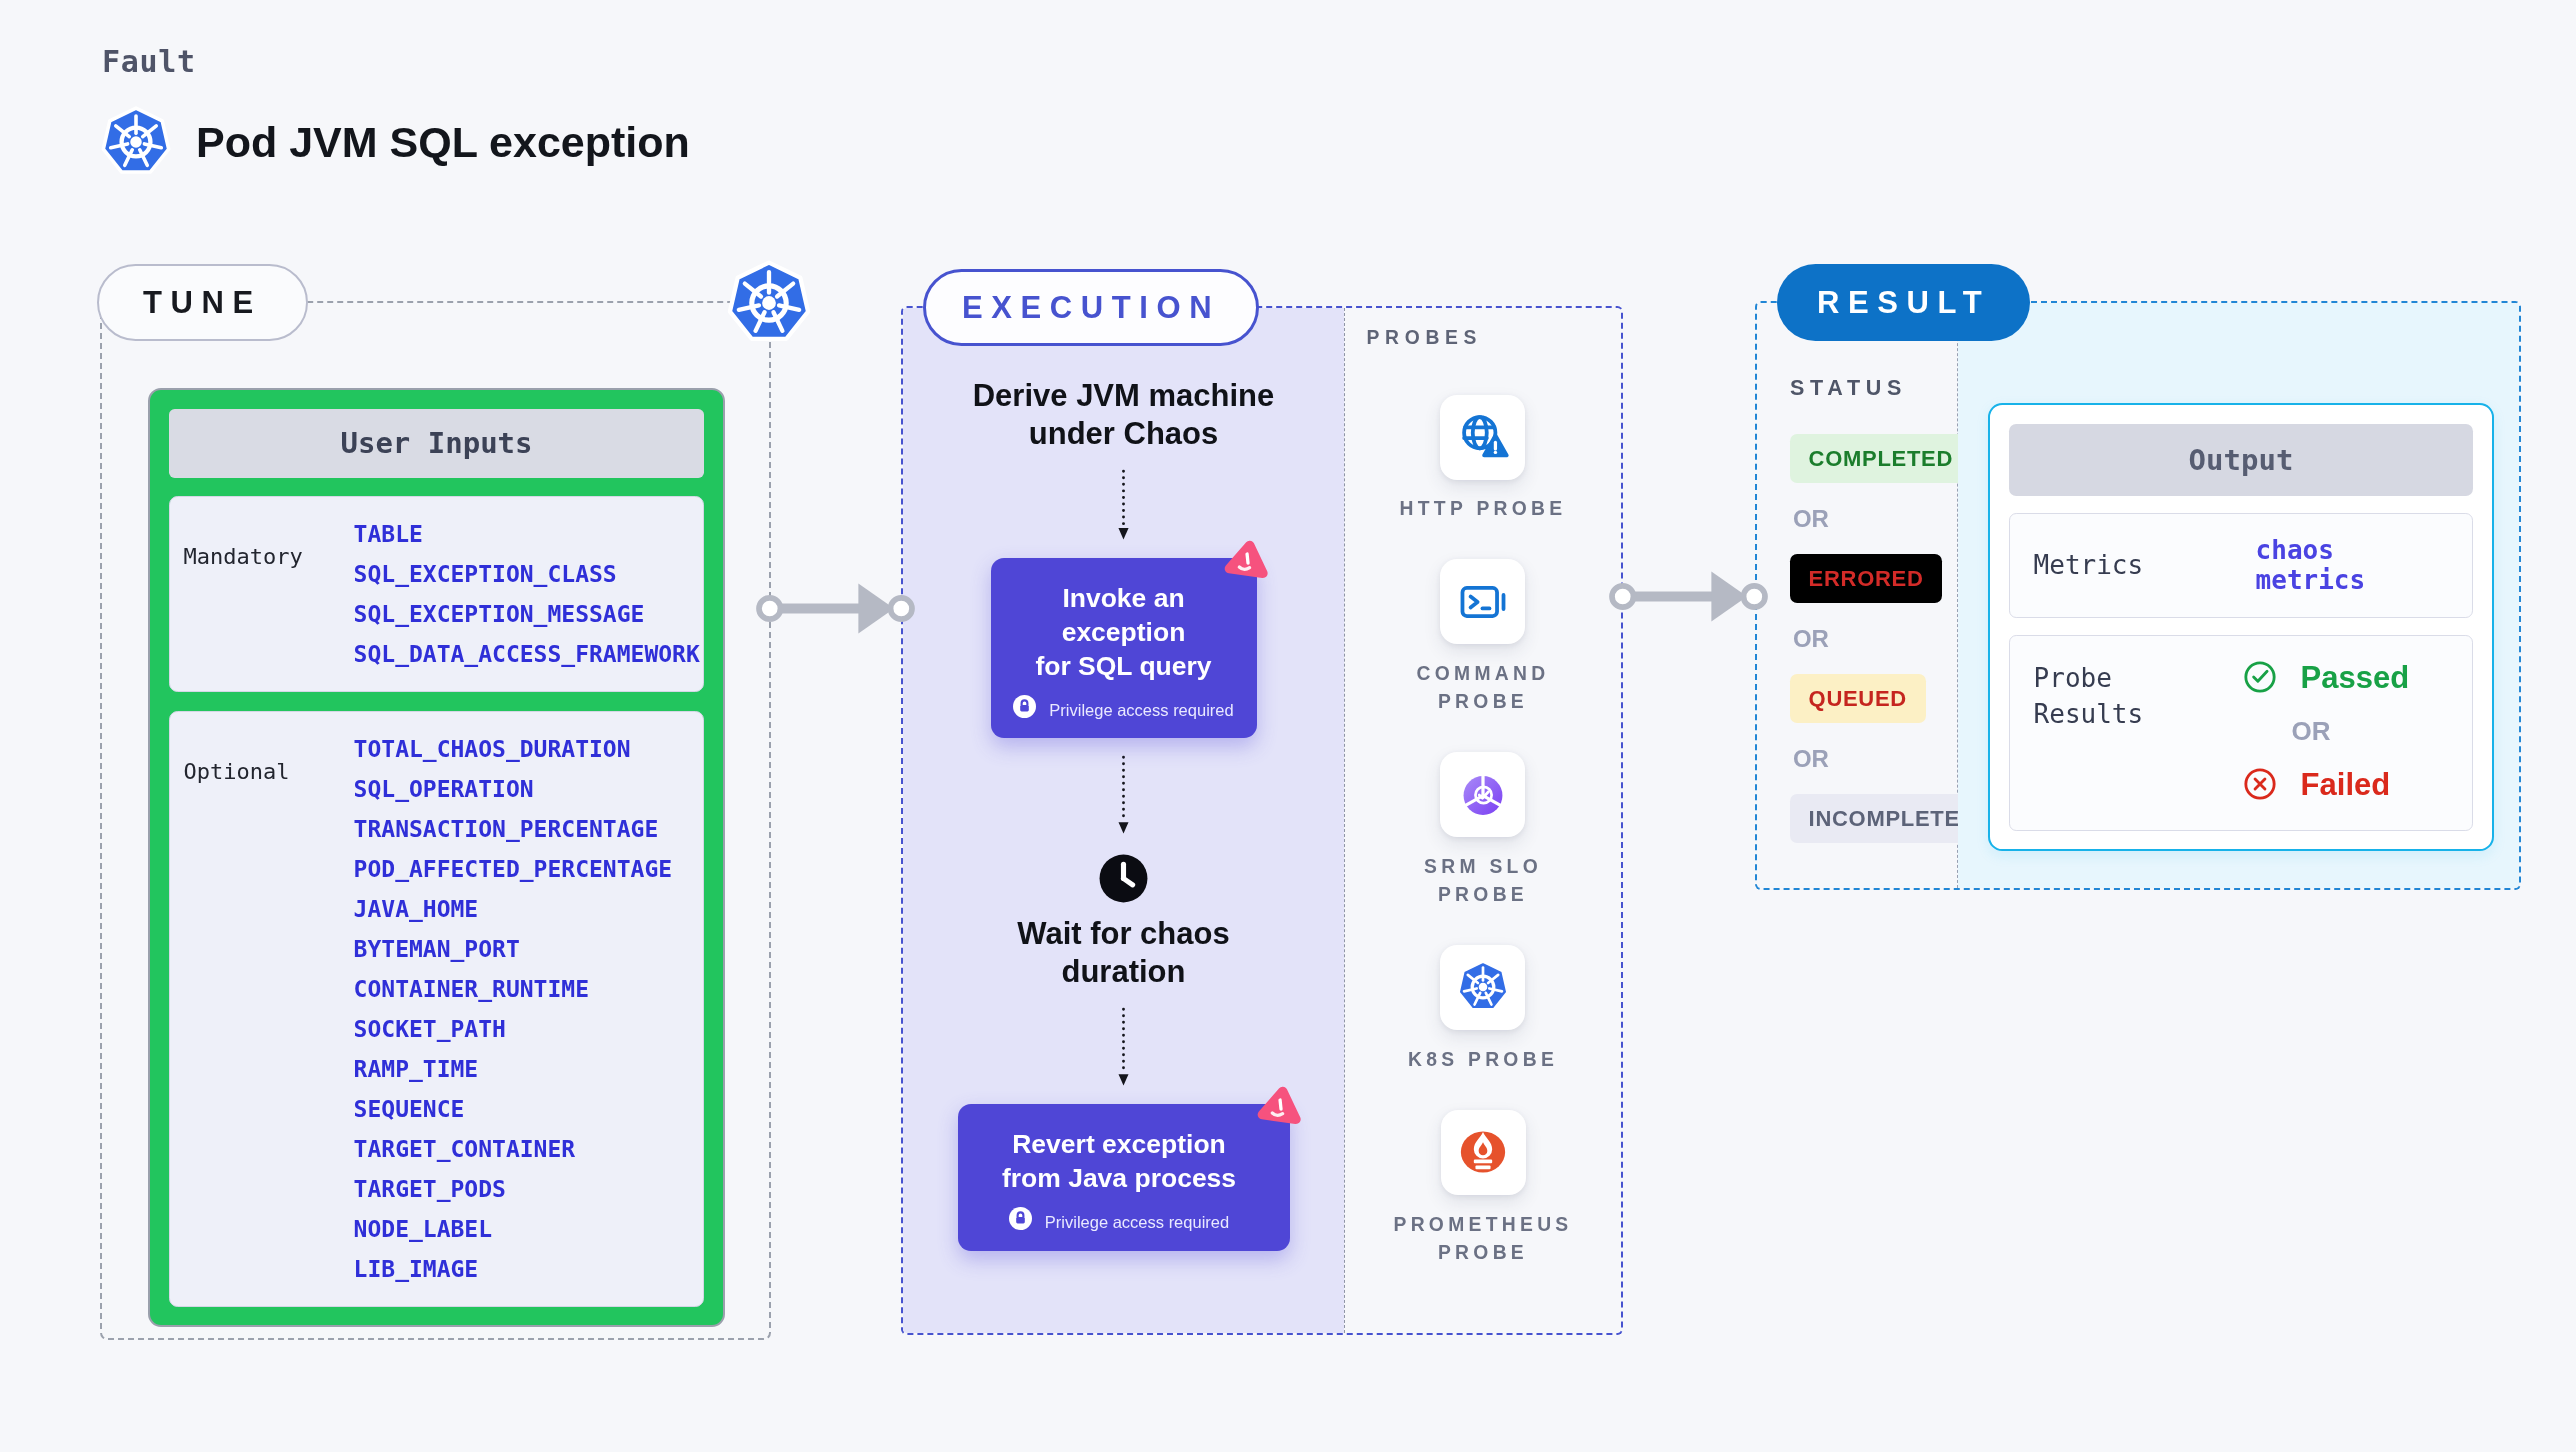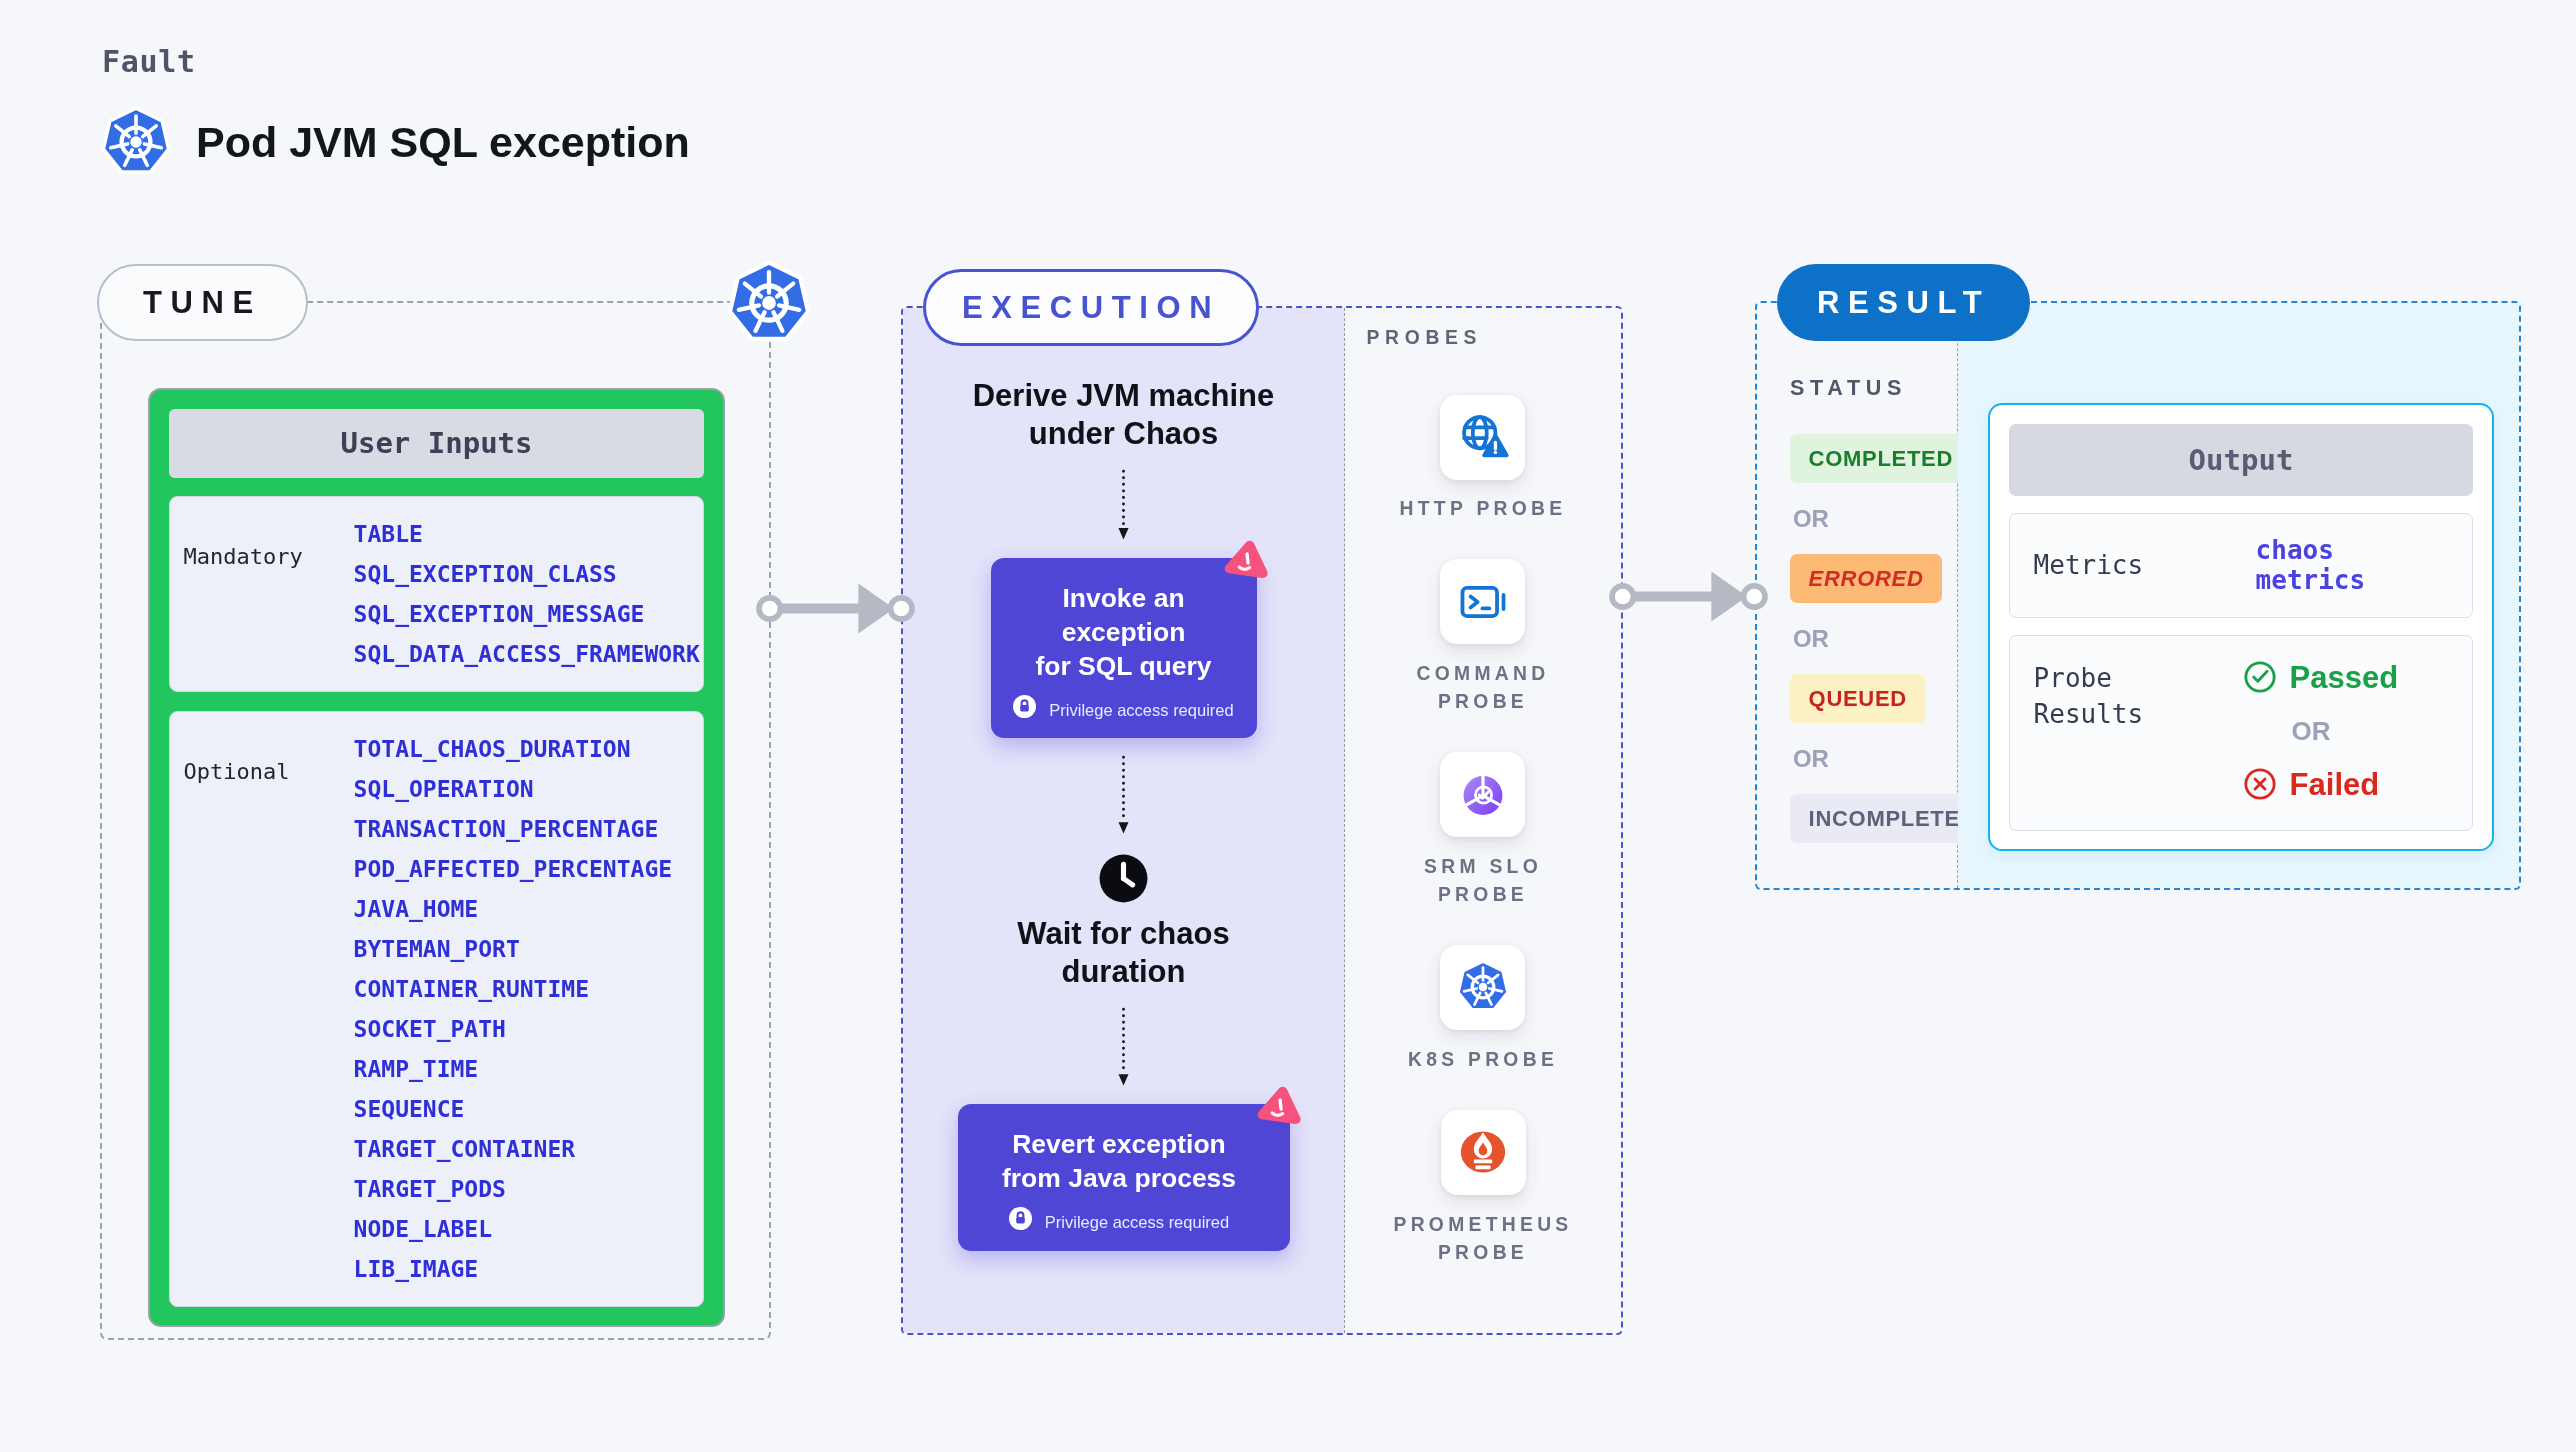--- a/index.html
+++ b/index.html
@@ -176,21 +176,21 @@
     font-family:"DejaVu Sans Mono","Liberation Mono",monospace;
     font-size:26px; font-weight:600; color:#4a43e2; margin-left:43px;
   }
   .probe-results-row { display:flex; padding:24px 24px 27px; }
   .pr-label {
     font-family:"DejaVu Sans Mono","Liberation Mono",monospace;
     font-size:26px; color:#363c50; line-height:36px; width:179px; flex:none;
   }
   .pr-label span { display:block; }
   .pr-values { margin-left:30px; }
-  .pr-line { display:flex; align-items:center; gap:13px; }
+  .pr-line { display:flex; align-items:center; gap:24px; }
   .pr-line svg { width:34px; height:34px; flex:none; }
   .passed-text { font-size:31px; font-weight:800; color:#18a146; }
   .failed-text { font-size:31px; font-weight:800; color:#da291c; }
   .pr-or { font-size:26px; font-weight:600; color:#9ba1b8; margin:20px 0 20px 49px; }
 </style>
 </head>
 <body>
 
 <div class="page">
 
@@ -463,21 +463,21 @@
   </svg>
 
   <section class="result-box">
     <div class="pill result-pill">RESULT</div>
 
     <div class="status-col">
       <div class="status-label">STATUS</div>
       <div class="status-list">
           <div><span class="status-badge" style="color: rgb(27, 125, 44); background: rgb(223, 243, 223);">COMPLETED</span></div>
           <div class="or-text">OR</div>
-          <div><span class="status-badge" style="color: rgb(211, 43, 40); background: #fdba74; font-style: italic;">ERRORED</span></div>
+          <div><span class="status-badge" style="color: rgb(211, 43, 40); background: #000000;">ERRORED</span></div>
           <div class="or-text">OR</div>
           <div><span class="status-badge" style="color: rgb(197, 37, 31); background: rgb(252, 240, 197);">QUEUED</span></div>
           <div class="or-text">OR</div>
           <div><span class="status-badge" style="color: rgb(92, 99, 120); background: rgb(233, 234, 243);">INCOMPLETED</span></div>
         </div>
     </div>
 
     <div class="output-panel">
       <div class="output-card">
         <div class="output-header">Output</div>

